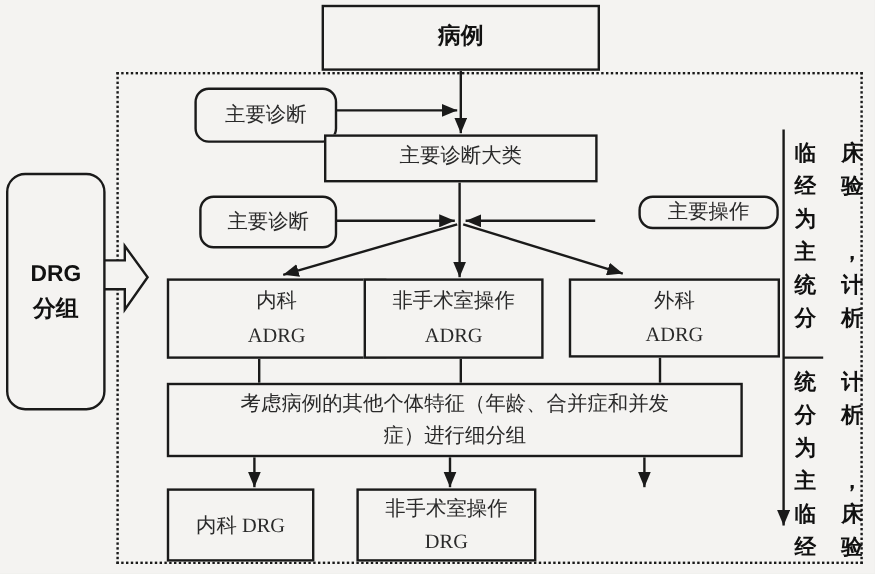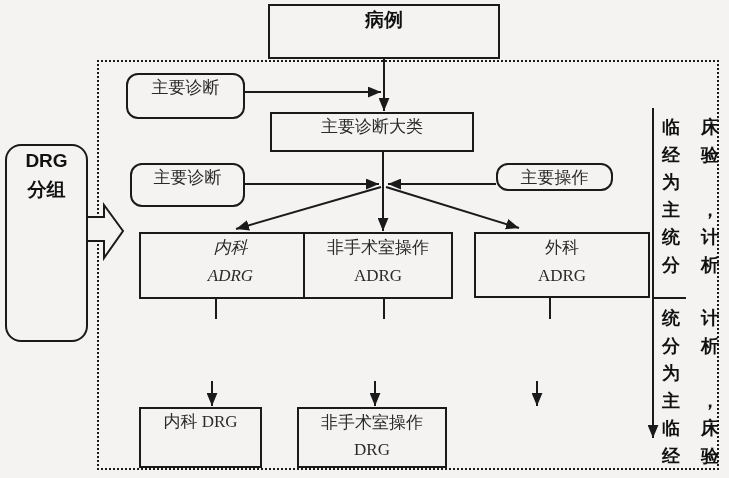--- a/index.html
+++ b/index.html
@@ -22,40 +22,40 @@
   }
   .lines{
     position:absolute;left:0;top:0;z-index:1;
   }
   .box{
     position:absolute;
     border:2px solid #1a1a1a;
     background:#f4f3f1;
     box-sizing:border-box;
     display:flex;flex-direction:column;
-    align-items:center;
+    align-items:center;justify-content:center;
     text-align:center;
     font-size:17px;
     line-height:1.5;
     z-index:2;
     color:#2a2a2a;
   }
-  .rounded{border-radius:12px;}
+  .rounded{border-radius:12px;margin-left:36px;}
   .bold{
     font-family:"Liberation Sans","DejaVu Sans",sans-serif;
     font-weight:bold;
     color:#111;
   }
   .bingli{left:268px;top:4px;width:232px;height:55px;font-size:19px;}
   .drg-group{left:5px;top:144px;width:83px;height:198px;border-radius:16px;font-size:19px;line-height:1.55;}
   .md1{left:126px;top:73px;width:119px;height:46px;}
-  .mdc{left:270px;top:112px;width:204px;height:40px;}
+  .mdc{left:270px;top:112px;width:228px;height:40px;font-family:Liberation Mono, monospace;}
   .md2{left:130px;top:163px;width:115px;height:44px;}
   .mop{left:496px;top:163px;width:117px;height:28px;}
-  .adrg-i{left:139px;top:232px;width:183px;height:67px;line-height:1.65;font-style:italic;}
+  .adrg-i{left:139px;top:232px;width:183px;height:67px;line-height:1.65;}
   .adrg-n{left:303px;top:232px;width:150px;height:67px;line-height:1.65;}
   .adrg-s{left:474px;top:232px;width:176px;height:66px;line-height:1.65;}
   .wide{left:139px;top:319px;width:480px;height:62px;line-height:1.55;}
   .drg-i{left:139px;top:407px;width:123px;height:61px;}
   .drg-n{left:297px;top:407px;width:150px;height:61px;line-height:1.6;}
   .drg-s{left:465px;top:407px;width:143px;height:61px;}
   .anno-row{
     position:absolute;left:662px;width:57px;height:24px;
     display:flex;justify-content:space-between;align-items:center;
     font-family:"Liberation Sans","DejaVu Sans",sans-serif;
@@ -129,20 +129,24 @@
   <div class="box adrg-n">
     <div>非手术室操作</div>
     <div>ADRG</div>
   </div>
 
   <div class="box adrg-s">
     <div>外科</div>
     <div>ADRG</div>
   </div>
 
+  <div class="box wide">
+    <div>考虑病例的其他个体特征（年龄、合并症和并发</div>
+    <div>症）进行细分组</div>
+  </div>
 
   <div class="box drg-i">
     <div>内科 DRG</div>
   </div>
 
   <div class="box drg-n">
     <div>非手术室操作</div>
     <div>DRG</div>
   </div>
 

